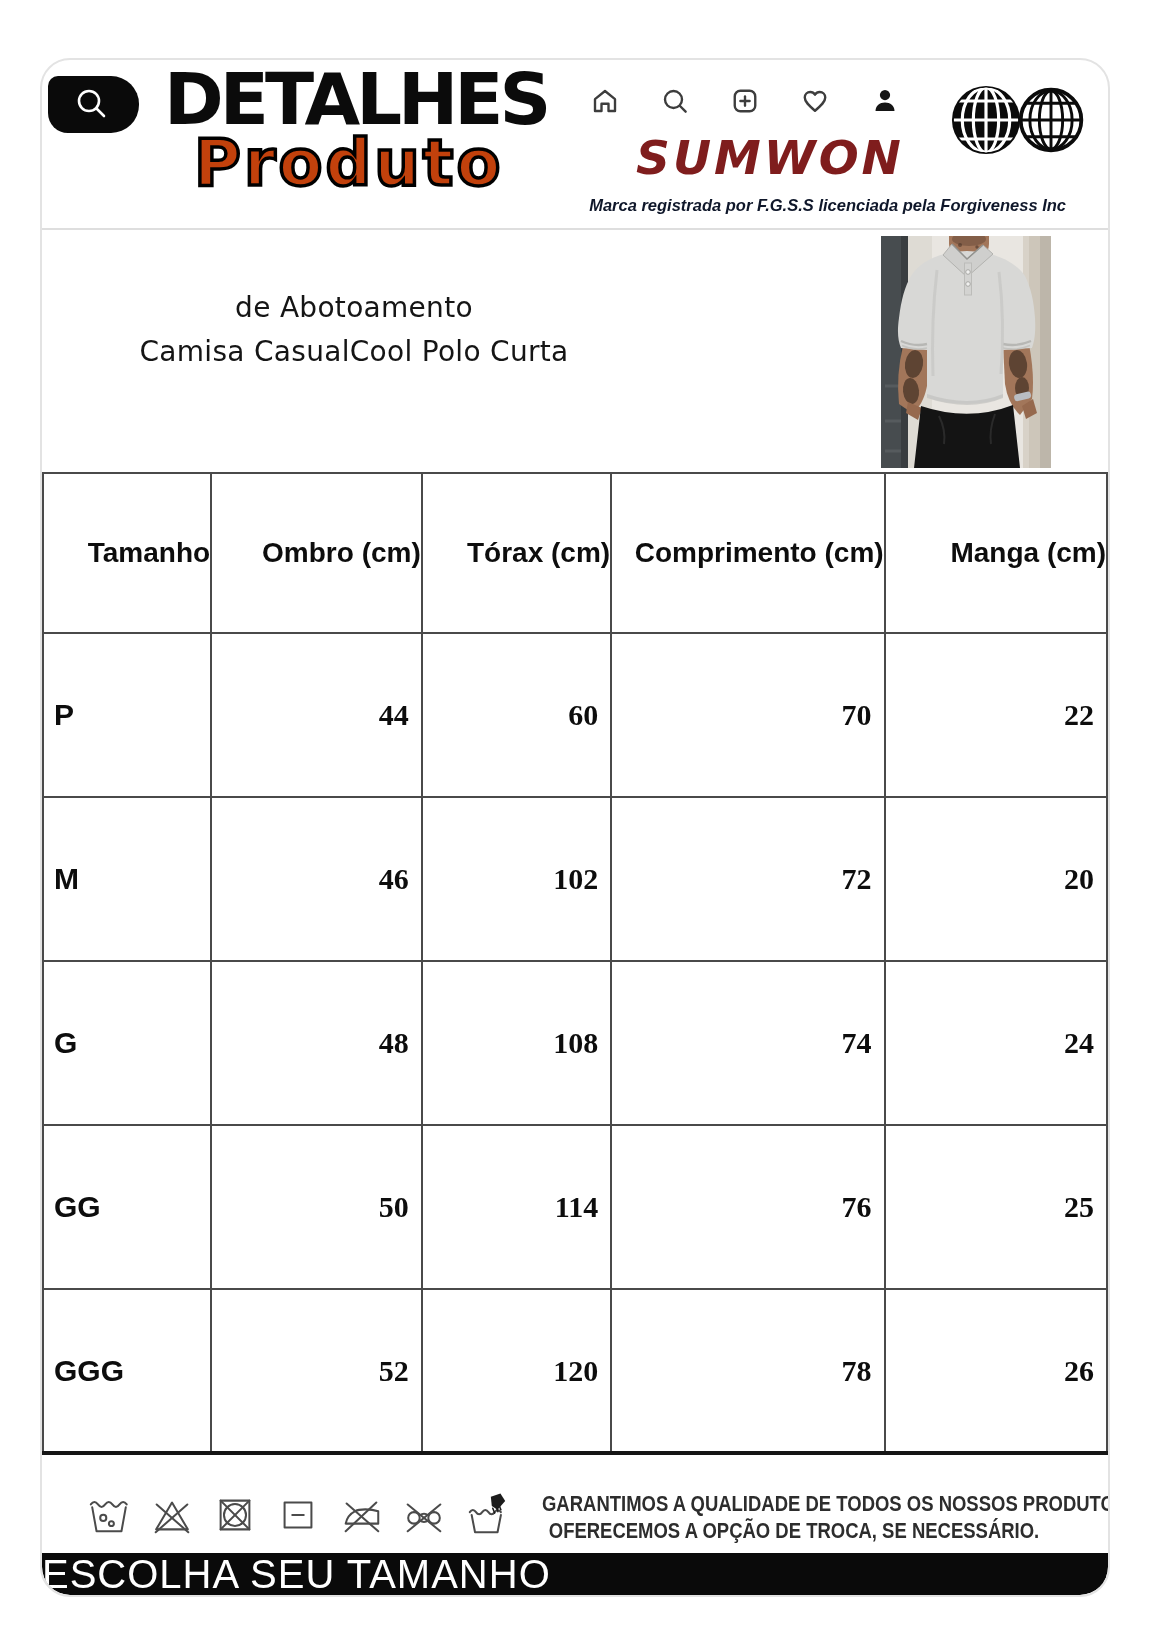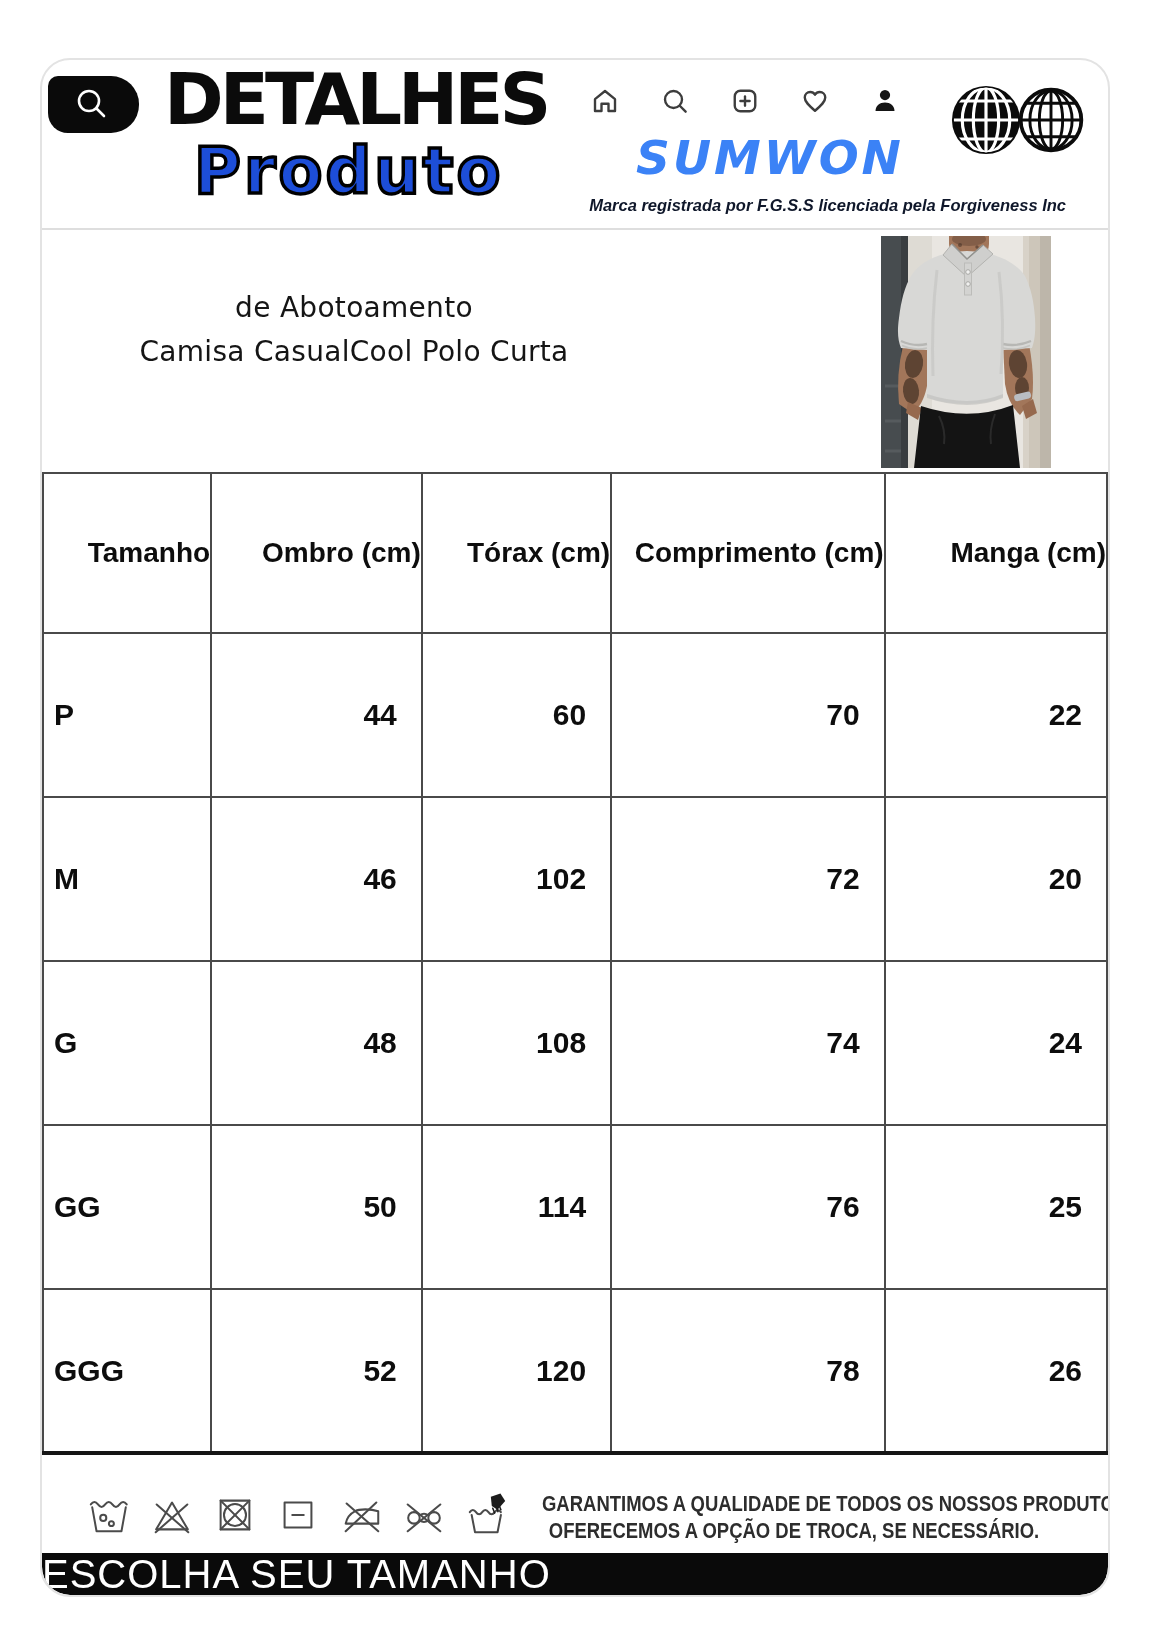--- a/index.html
+++ b/index.html
@@ -19,29 +19,29 @@
   }
   .search-pill svg { position:absolute; left:26px; top:11px; }
   .title-main {
     position:absolute; left:122px; top:2px; z-index:1;
     font-family:"DejaVu Sans", sans-serif; font-weight:900; font-size:72px;
     letter-spacing:-4px; color:#0b0b0b; line-height:1.05; white-space:nowrap;
   }
   .title-sub {
     position:absolute; left:152px; top:70px; z-index:2;
     font-family:"DejaVu Sans", sans-serif; font-weight:bold; font-size:64px;
-    color:#1d4ed8; -webkit-text-stroke:3.5px #000000; letter-spacing:3px;
-    line-height:1.05; white-space:nowrap;margin-top:8px;
+    color:#c2410c; -webkit-text-stroke:3.5px #000000; letter-spacing:3px;
+    line-height:1.05; white-space:nowrap;
   }
   .nav-icons { position:absolute; left:548px; top:26px; display:flex; gap:40px; align-items:center; }
   .nav-icons .nicon { width:30px; height:30px; cursor:pointer; }
   .brand {
     position:absolute; left:558px; top:70px; width:340px; text-align:center;
     font-family:"DejaVu Sans", sans-serif; font-weight:bold; font-style:italic;
-    font-size:47px; letter-spacing:3px; color:#3b82f6; white-space:nowrap;
+    font-size:47px; letter-spacing:3px; color:#7f1d1d; white-space:nowrap;
   }
   .trademark {
     position:absolute; left:532px; top:136px; width:492px; text-align:right;
     font-weight:bold; font-size:16.5px; color:#0f172a; white-space:nowrap;font-style:italic;
   }
   .globes { position:absolute; left:906px; top:22px; display:flex; align-items:flex-start; }
   .globes svg + svg { margin-left:-8px; margin-top:3px; }
   .header-divider { position:absolute; left:0; top:168px; width:100%; border-top:2px solid #dedede; }
   
   .product-title {
@@ -58,21 +58,21 @@
   }
   .size-table th, .size-table td {
     border:2px solid #4a4a4a; background:#ffffff; color:#0d0d0d; vertical-align:middle;
   }
   .size-table th {
     height:160px; text-align:right; padding-left:10px;
     font-size:28px; font-weight:bold; white-space:nowrap; overflow:hidden;
   }
   .size-table td { height:164px; font-size:30px; font-weight:bold; }
   .size-table td.c-size { text-align:left; padding-left:10px; }
-  .size-table td.c-num  { text-align:right; padding-right:24px; }
+  .size-table td.c-num  { text-align:right; padding-right:12px;font-family:Liberation Serif, serif; }
   
   .care-icons { position:absolute; left:44px; top:1432px; display:flex; gap:17px; align-items:center; }
   .care-icons svg { width:46px; height:46px; }
   .guarantee {
     position:absolute; left:452px; top:1430px; width:600px; text-align:center;
     font-weight:bold; font-size:22px; line-height:27px; color:#2d2d2d;
     transform:scaleX(0.84); transform-origin:center; white-space:nowrap;
   }
   
   .cta-bar {

